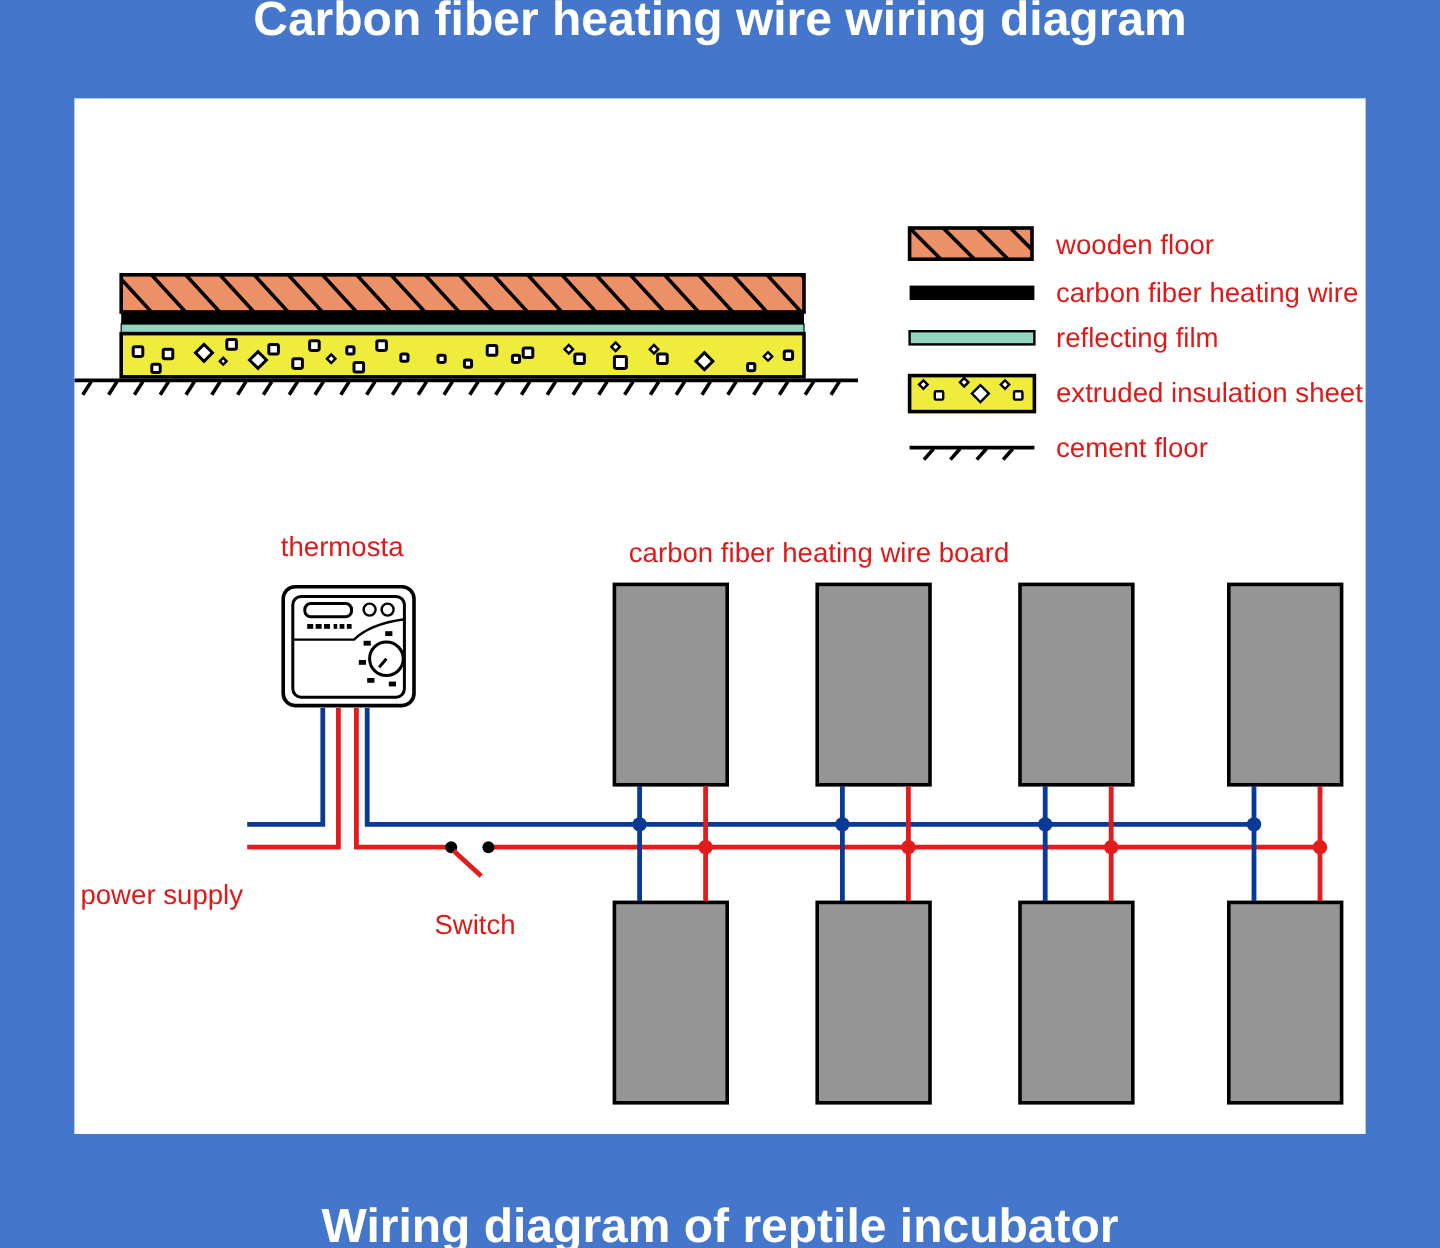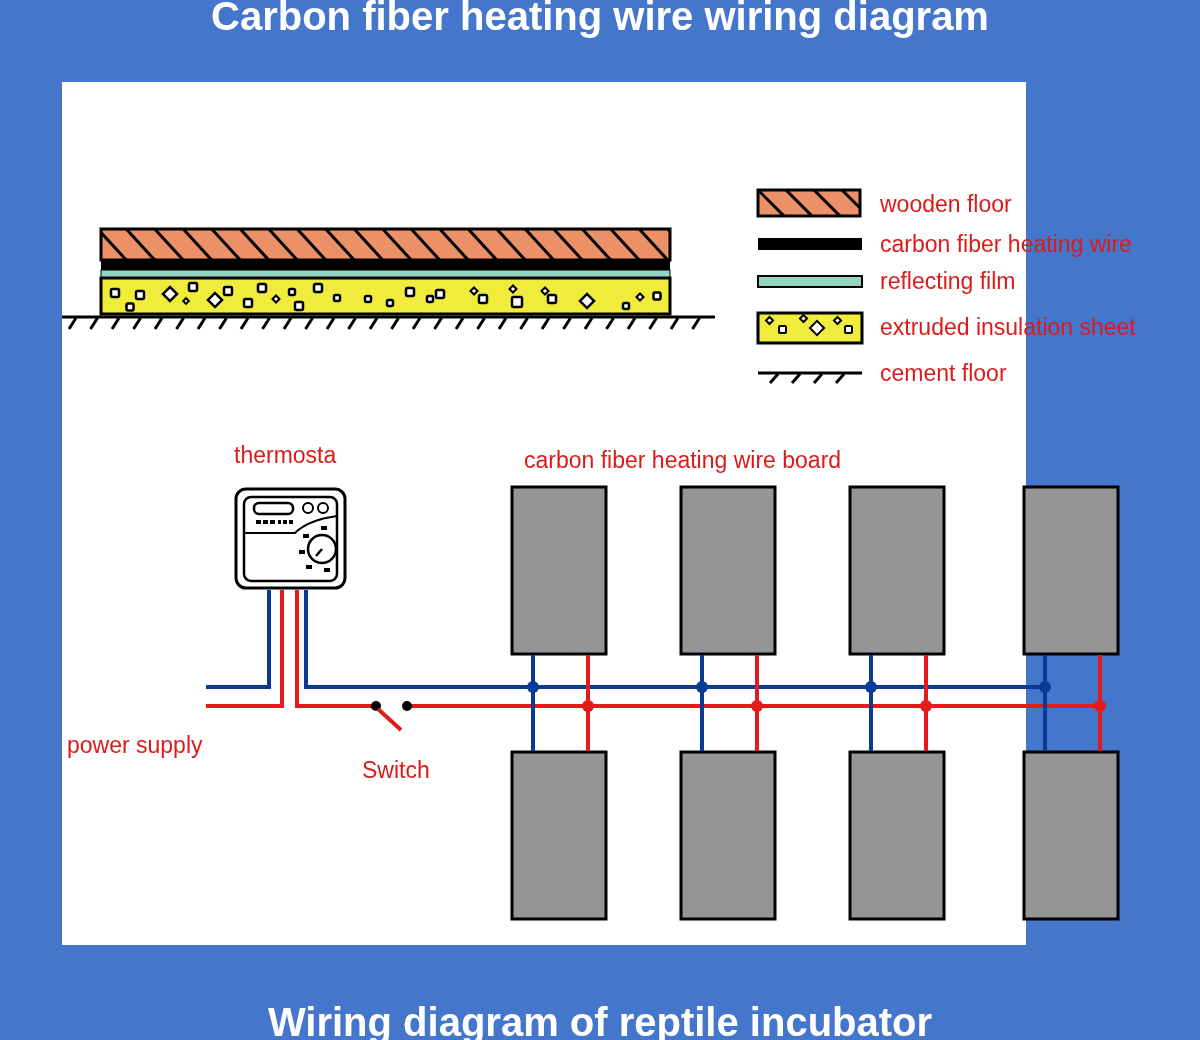--- a/index.html
+++ b/index.html
@@ -2,21 +2,21 @@
 <html><head>
 <meta charset="utf-8">
 <style>
   html, body { margin:0; padding:0; }
   body { width:1200px; height:1040px; background:#4477cc; position:relative; overflow:hidden;
          font-family:"Liberation Sans", sans-serif; }
   .title { position:absolute; left:0; width:1200px; text-align:center; color:#fff; font-weight:bold;
            font-size:40px; font-family:"Liberation Sans", sans-serif; }
   #top-title { top:-6px; }
   #bottom-title { top:1000px; }
-  #panel { position:absolute; left:62px; top:82px; width:964px; height:863px; background:#fff; }
+  #panel { position:absolute; left:62px; top:82px; width:1076px; height:863px; background:#fff; }
   svg text { font-family:"Liberation Sans", sans-serif; fill:#dd1a1a; font-size:23px; }
 </style>
 </head>
 <body>
 
 <div class="title" id="top-title">Carbon fiber heating wire wiring diagram</div>
 
 <div id="panel">
 <svg width="1076" height="863" viewBox="62 82 1076 863" xmlns="http://www.w3.org/2000/svg">
   <defs>

